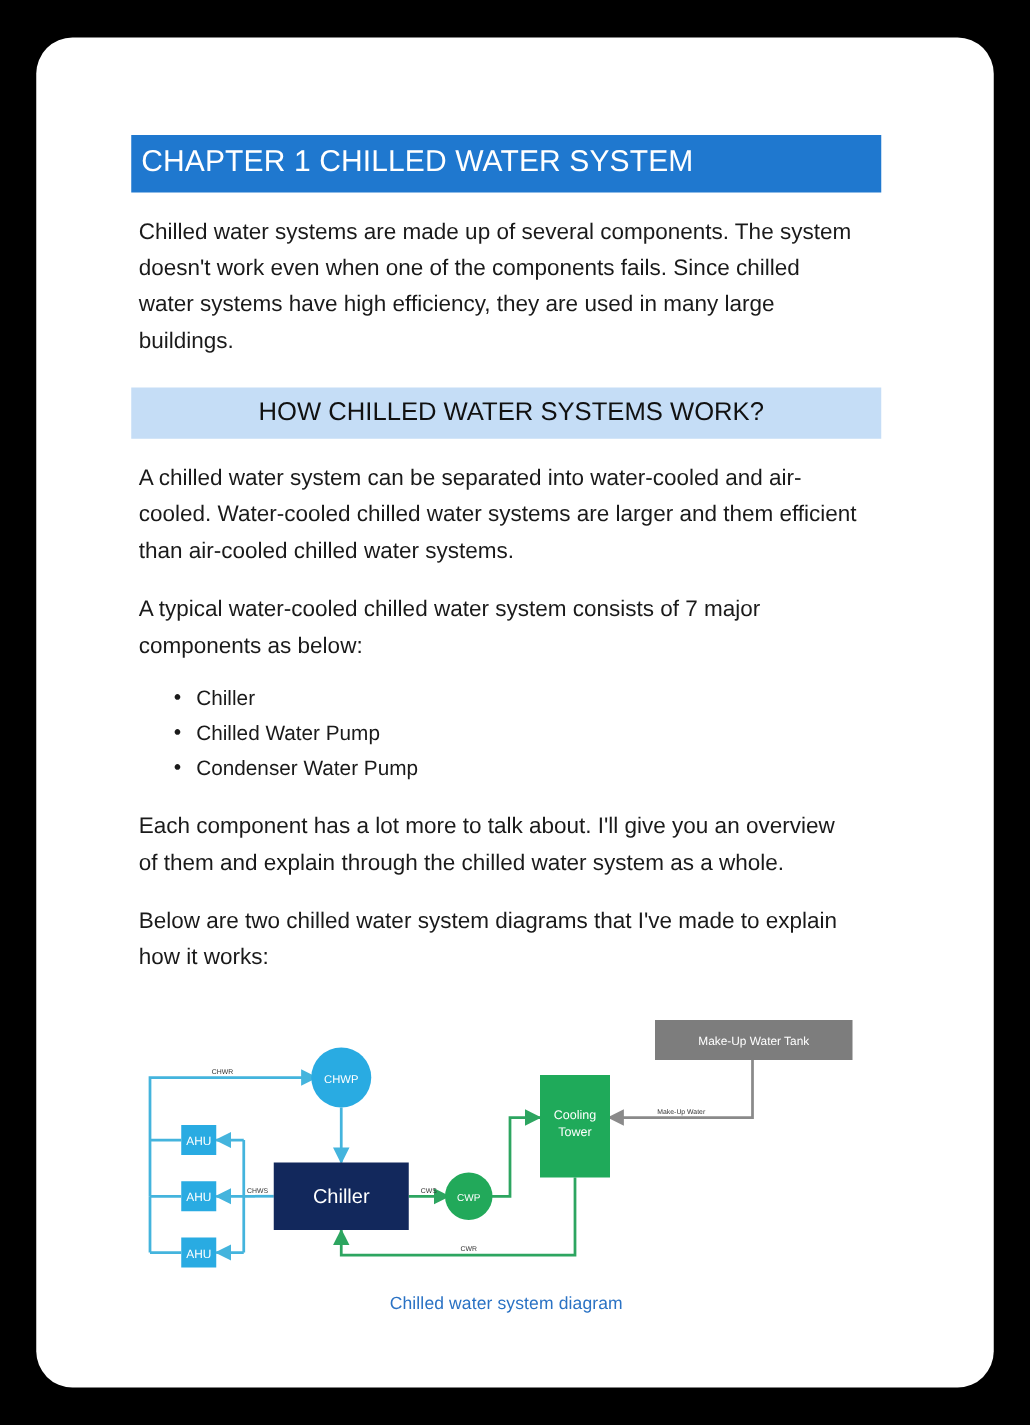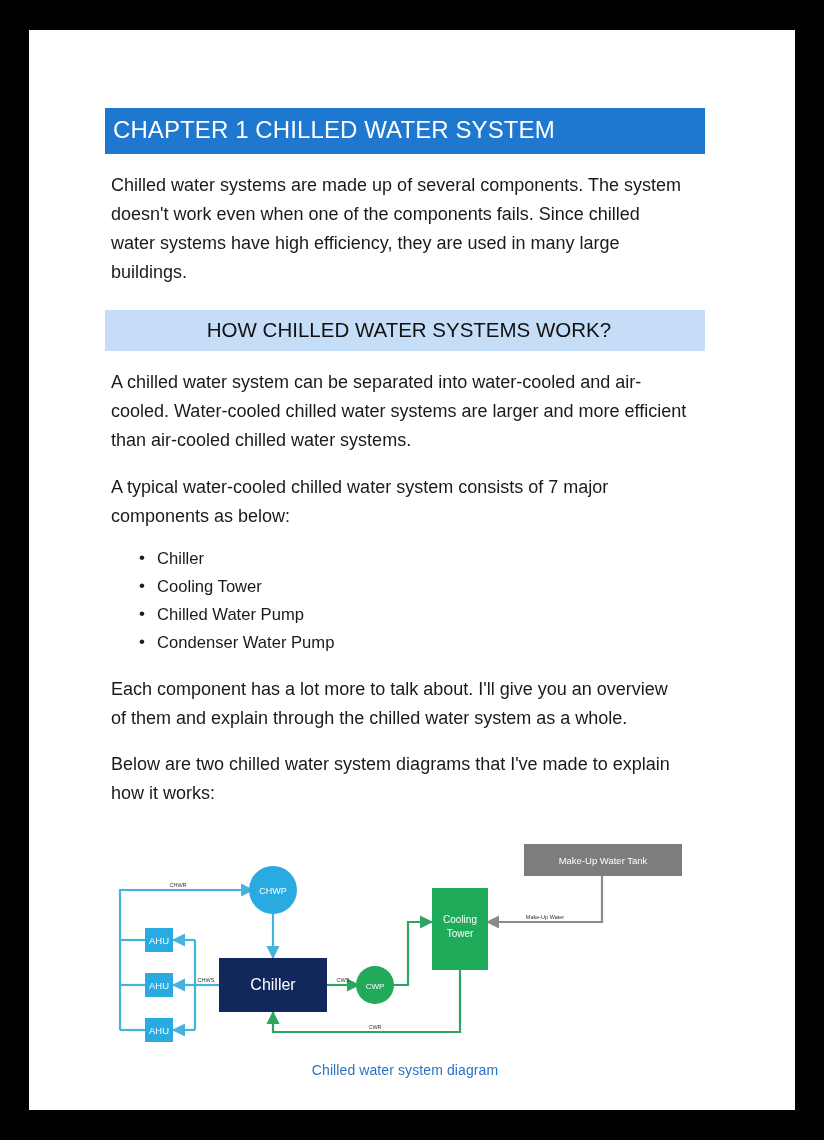--- a/index.html
+++ b/index.html
@@ -13,20 +13,21 @@
     overflow: hidden;
     font-family: "Liberation Sans", sans-serif;
   }
   #page {
     position: absolute;
     left: 29px;
     top: 30px;
     width: 766px;
     height: 1080px;
     background: #ffffff;
+    border-radius: 29px;
   }
   #content {
     position: absolute;
     left: 76px;
     top: 78px;
     width: 600px;
   }
 
   
   .chapter-banner {
@@ -137,27 +138,26 @@
 <div id="page">
 
   <div id="content">
 
     <div class="chapter-banner">CHAPTER 1 CHILLED WATER SYSTEM</div>
 
     <p class="para">Chilled water systems are made up of several components. The system doesn't work even when one of the components fails. Since chilled water systems have high efficiency, they are used in many large buildings.</p>
 
     <div class="section-banner">HOW CHILLED WATER SYSTEMS WORK?</div>
 
-    <p class="para">A chilled water system can be separated into water-cooled and air-cooled. Water-cooled chilled water systems are larger and more efficient than air-cooled chilled water systems.</p>
+    <p class="para">A chilled water system can be separated into water-cooled and air-cooled. Water-cooled chilled water systems are larger and them efficient than air-cooled chilled water systems.</p>
 
     <p class="para">A typical water-cooled chilled water system consists of 7 major components as below:</p>
 
     <ul class="bullets">
       <li>Chiller</li>
-      <li>Cooling Tower</li>
       <li>Chilled Water Pump</li>
       <li>Condenser Water Pump</li>
     </ul>
 
     <p class="para">Each component has a lot more to talk about. I'll give you an overview of them and explain through the chilled water system as a whole.</p>
 
     <p class="para">Below are two chilled water system diagrams that I've made to explain how it works:</p>
 
     <div class="figure">
       <div class="diagram">

